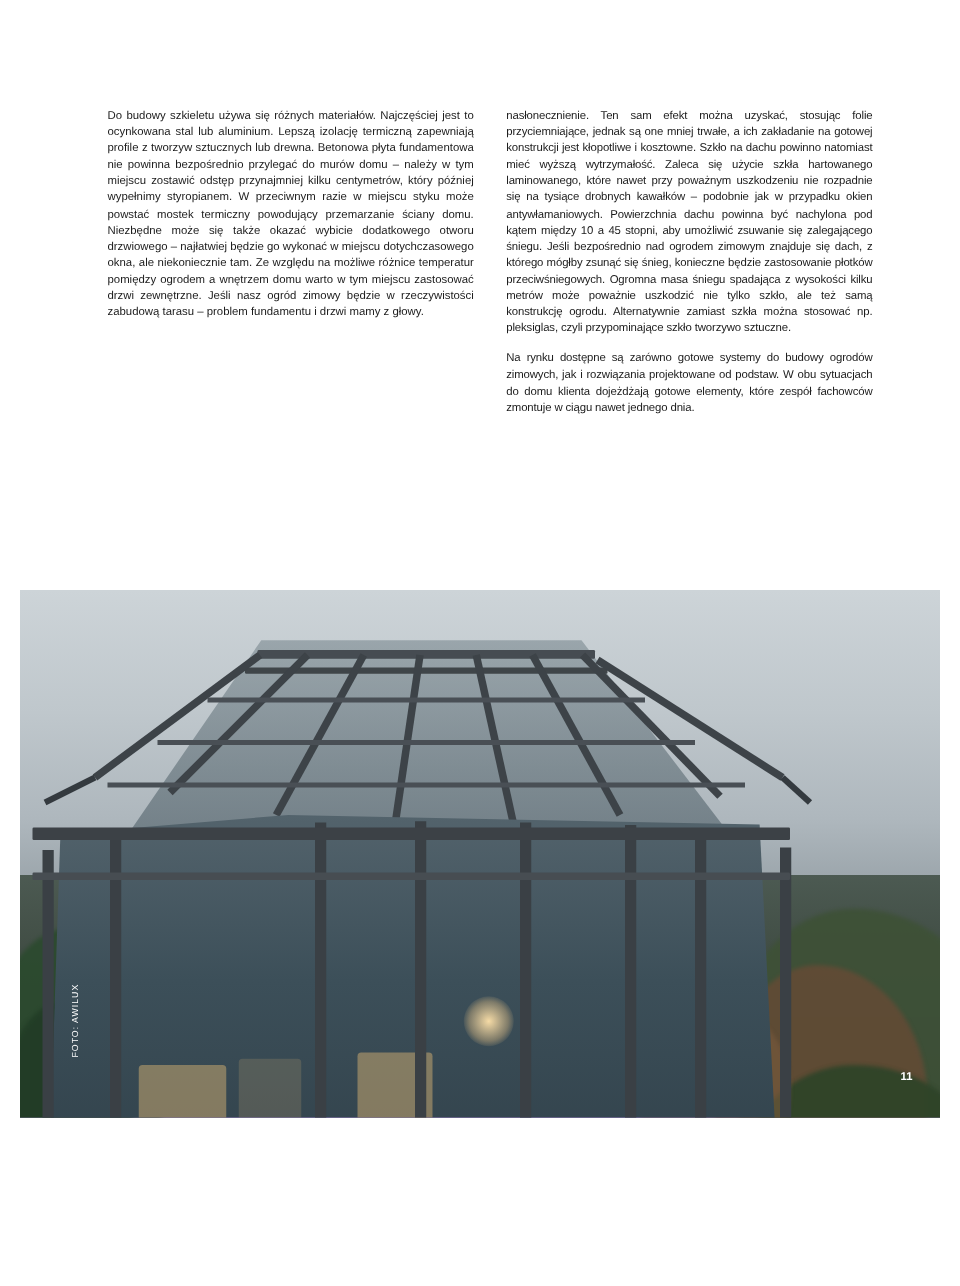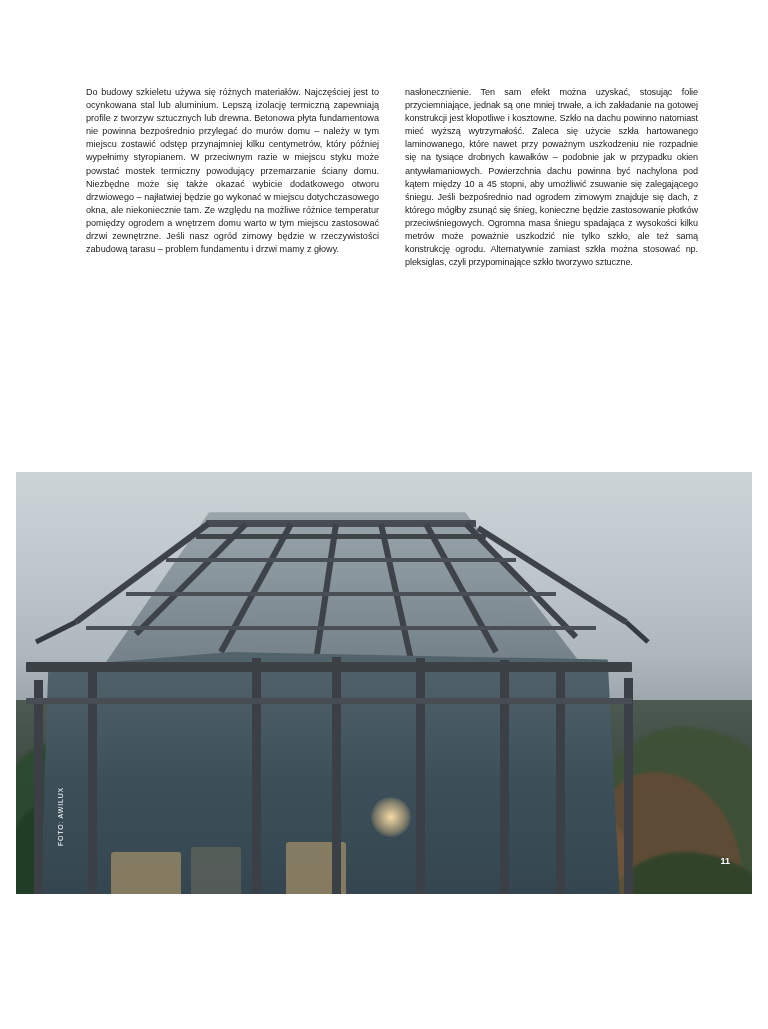--- a/index.html
+++ b/index.html
@@ -178,20 +178,21 @@
 <div class="page">
 
   <div class="text-area">
 
     <div class="column col-left">
       <p class="para">Do budowy szkieletu używa się różnych materiałów. Najczęściej jest to ocynkowana stal lub aluminium. Lepszą izolację termiczną zapewniają profile z tworzyw sztucznych lub drewna. Betonowa płyta fundamentowa nie powinna bezpośrednio przylegać do murów domu – należy w tym miejscu zostawić odstęp przynajmniej kilku centymetrów, który później wypełnimy styropianem. W przeciwnym razie w miejscu styku może powstać mostek termiczny powodujący przemarzanie ściany domu. Niezbędne może się także okazać wybicie dodatkowego otworu drzwiowego – najłatwiej będzie go wykonać w miejscu dotychczasowego okna, ale niekoniecznie tam. Ze względu na możliwe różnice temperatur pomiędzy ogrodem a wnętrzem domu warto w tym miejscu zastosować drzwi zewnętrzne. Jeśli nasz ogród zimowy będzie w rzeczywistości zabudową tarasu – problem fundamentu i drzwi mamy z głowy.</p>
     </div>
 
     <div class="column col-right">
       <p class="para">nasłonecznienie. Ten sam efekt można uzyskać, stosując folie przyciemniające, jednak są one mniej trwałe, a ich zakładanie na gotowej konstrukcji jest kłopotliwe i kosztowne. Szkło na dachu powinno natomiast mieć wyższą wytrzymałość. Zaleca się użycie szkła hartowanego laminowanego, które nawet przy poważnym uszkodzeniu nie rozpadnie się na tysiące drobnych kawałków – podobnie jak w przypadku okien antywłamaniowych. Powierzchnia dachu powinna być nachylona pod kątem między 10 a 45 stopni, aby umożliwić zsuwanie się zalegającego śniegu. Jeśli bezpośrednio nad ogrodem zimowym znajduje się dach, z którego mógłby zsunąć się śnieg, konieczne będzie zastosowanie płotków przeciwśniegowych. Ogromna masa śniegu spadająca z wysokości kilku metrów może poważnie uszkodzić nie tylko szkło, ale też samą konstrukcję ogrodu. Alternatywnie zamiast szkła można stosować np. pleksiglas, czyli przypominające szkło tworzywo sztuczne.</p>
+      <p class="para">Na rynku dostępne są zarówno gotowe systemy do budowy ogrodów zimowych, jak i rozwiązania projektowane od podstaw. W obu sytuacjach do domu klienta dojeżdżają gotowe elementy, które zespół fachowców zmontuje w ciągu nawet jednego dnia.</p>
     </div>
 
   </div>
 
   <div class="photo">
     <div class="sky"></div>
     <div class="ground"></div>
 
     <div class="foliage fol-left1"></div>
     <div class="foliage fol-left2"></div>

